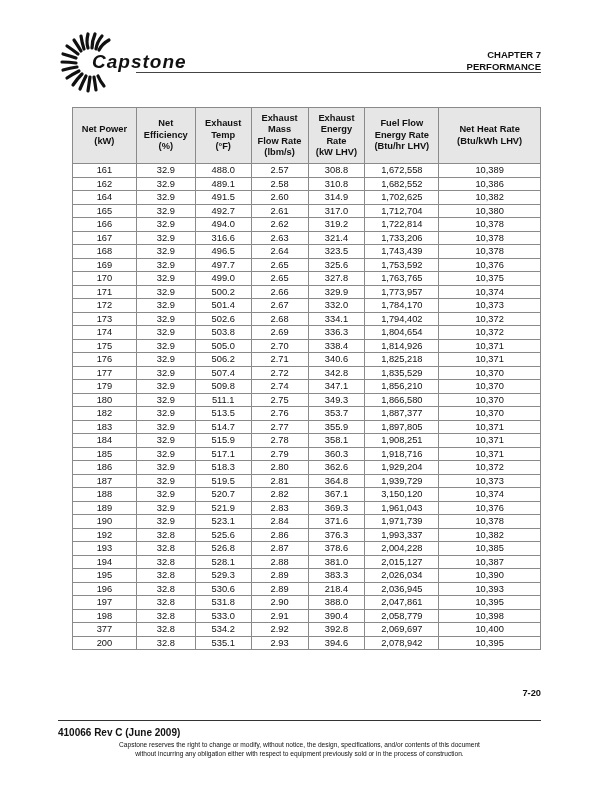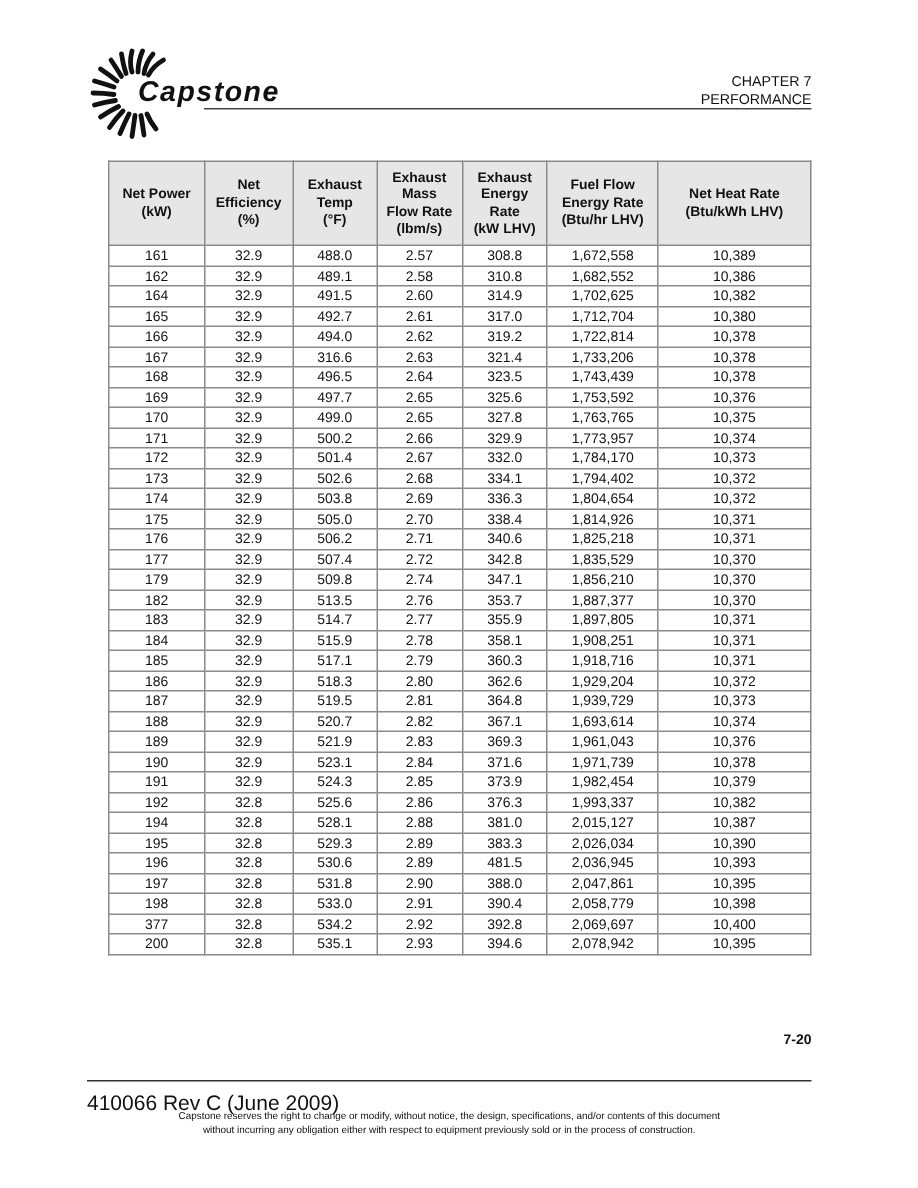--- a/index.html
+++ b/index.html
@@ -1,26 +1,26 @@
 <!DOCTYPE html>
 <html><head>
 <meta charset="utf-8">
 <style>
   html, body { margin:0; padding:0; background:#ffffff; }
   body { width:612px; height:792px; position:relative; font-family:"Liberation Sans", sans-serif; color:#111; overflow:hidden; }
   .logo { position:absolute; left:58px; top:28px; width:60px; height:66px; }
   .brand { position:absolute; left:82px; top:51px; font-size:19px; font-weight:bold; font-style:italic; letter-spacing:1px; color:#111;margin-left:10px; }
   .header-rule { position:absolute; left:136px; top:72px; width:405px; height:1px; background:#444; }
-  .chapter { position:absolute; right:71px; top:49px; text-align:right; font-size:9.5px; font-weight:normal; line-height:12px; }
+  .chapter { position:absolute; right:71px; top:49px; text-align:right; font-size:9.5px; font-weight:bold; line-height:12px; }
   table.perf { position:absolute; left:72px; top:107px; width:469px; border-collapse:collapse; font-size:9.3px; }
   table.perf th, table.perf td { border:1px solid #8a8a8a; text-align:center; padding:0; }
   table.perf th { background:#e6e6e6; font-weight:bold; height:55px; line-height:11.5px; font-size:9.3px; }
   table.perf td { height:12.5px; line-height:12.5px; }
   .footer-rule { position:absolute; left:58px; top:720px; width:483px; height:1px; background:#333; }
-  .docnum { position:absolute; left:58px; top:727px; font-size:14px; font-weight:normal; }
+  .docnum { position:absolute; left:58px; top:727px; font-size:10px; font-weight:bold; }
   .pagenum { position:absolute; right:71px; top:688px; font-size:9.3px; font-weight:bold; }
   .disclaimer { position:absolute; left:58px; top:740px; width:483px; text-align:center; font-size:6.6px; line-height:9px; }
 </style>
 </head>
 <body>
 
 <svg class="logo" viewBox="0 0 60 66">
   <g stroke="#111" stroke-width="3.2" fill="none" stroke-linecap="round">
     <path d="M30 6 Q28 14 30 20"></path>
     <path d="M37 6 Q34 13 34 20"></path>
@@ -244,20 +244,29 @@
       <tr>
         <td>179</td>
         <td>32.9</td>
         <td>509.8</td>
         <td>2.74</td>
         <td>347.1</td>
         <td>1,856,210</td>
         <td>10,370</td>
       </tr>
       <tr>
+        <td>180</td>
+        <td>32.9</td>
+        <td>511.1</td>
+        <td>2.75</td>
+        <td>349.3</td>
+        <td>1,866,580</td>
+        <td>10,370</td>
+      </tr>
+      <tr>
         <td>182</td>
         <td>32.9</td>
         <td>513.5</td>
         <td>2.76</td>
         <td>353.7</td>
         <td>1,887,377</td>
         <td>10,370</td>
       </tr>
       <tr>
         <td>183</td>
@@ -303,21 +312,21 @@
         <td>364.8</td>
         <td>1,939,729</td>
         <td>10,373</td>
       </tr>
       <tr>
         <td>188</td>
         <td>32.9</td>
         <td>520.7</td>
         <td>2.82</td>
         <td>367.1</td>
-        <td>1,693,614</td>
+        <td>3,150,120</td>
         <td>10,374</td>
       </tr>
       <tr>
         <td>189</td>
         <td>32.9</td>
         <td>521.9</td>
         <td>2.83</td>
         <td>369.3</td>
         <td>1,961,043</td>
         <td>10,376</td>
@@ -325,38 +334,38 @@
       <tr>
         <td>190</td>
         <td>32.9</td>
         <td>523.1</td>
         <td>2.84</td>
         <td>371.6</td>
         <td>1,971,739</td>
         <td>10,378</td>
       </tr>
       <tr>
-        <td>191</td>
-        <td>32.9</td>
-        <td>524.3</td>
-        <td>2.85</td>
-        <td>373.9</td>
-        <td>1,982,454</td>
-        <td>10,379</td>
-      </tr>
-      <tr>
         <td>192</td>
         <td>32.8</td>
         <td>525.6</td>
         <td>2.86</td>
         <td>376.3</td>
         <td>1,993,337</td>
         <td>10,382</td>
       </tr>
       <tr>
+        <td>193</td>
+        <td>32.8</td>
+        <td>526.8</td>
+        <td>2.87</td>
+        <td>378.6</td>
+        <td>2,004,228</td>
+        <td>10,385</td>
+      </tr>
+      <tr>
         <td>194</td>
         <td>32.8</td>
         <td>528.1</td>
         <td>2.88</td>
         <td>381.0</td>
         <td>2,015,127</td>
         <td>10,387</td>
       </tr>
       <tr>
         <td>195</td>
@@ -365,21 +374,21 @@
         <td>2.89</td>
         <td>383.3</td>
         <td>2,026,034</td>
         <td>10,390</td>
       </tr>
       <tr>
         <td>196</td>
         <td>32.8</td>
         <td>530.6</td>
         <td>2.89</td>
-        <td>481.5</td>
+        <td>218.4</td>
         <td>2,036,945</td>
         <td>10,393</td>
       </tr>
       <tr>
         <td>197</td>
         <td>32.8</td>
         <td>531.8</td>
         <td>2.90</td>
         <td>388.0</td>
         <td>2,047,861</td>

